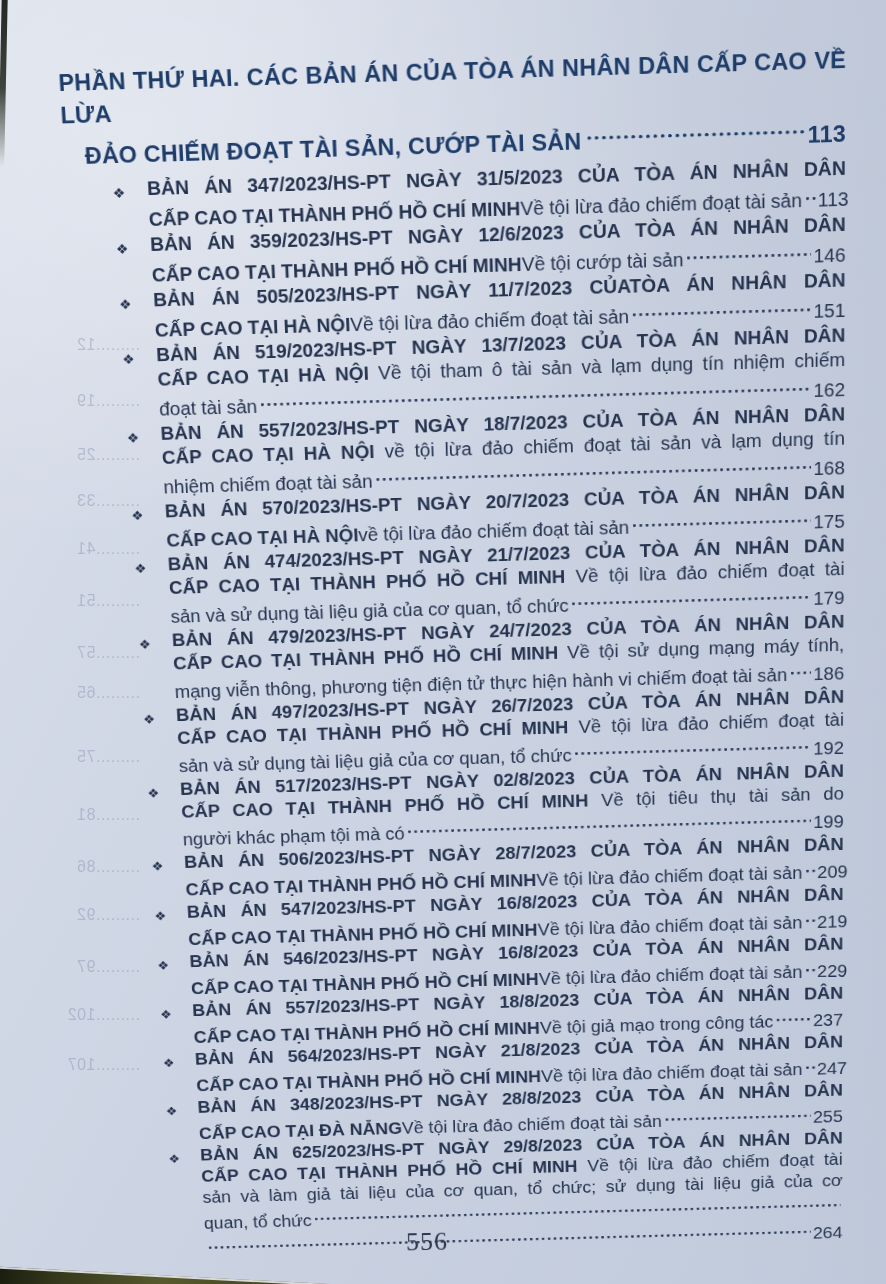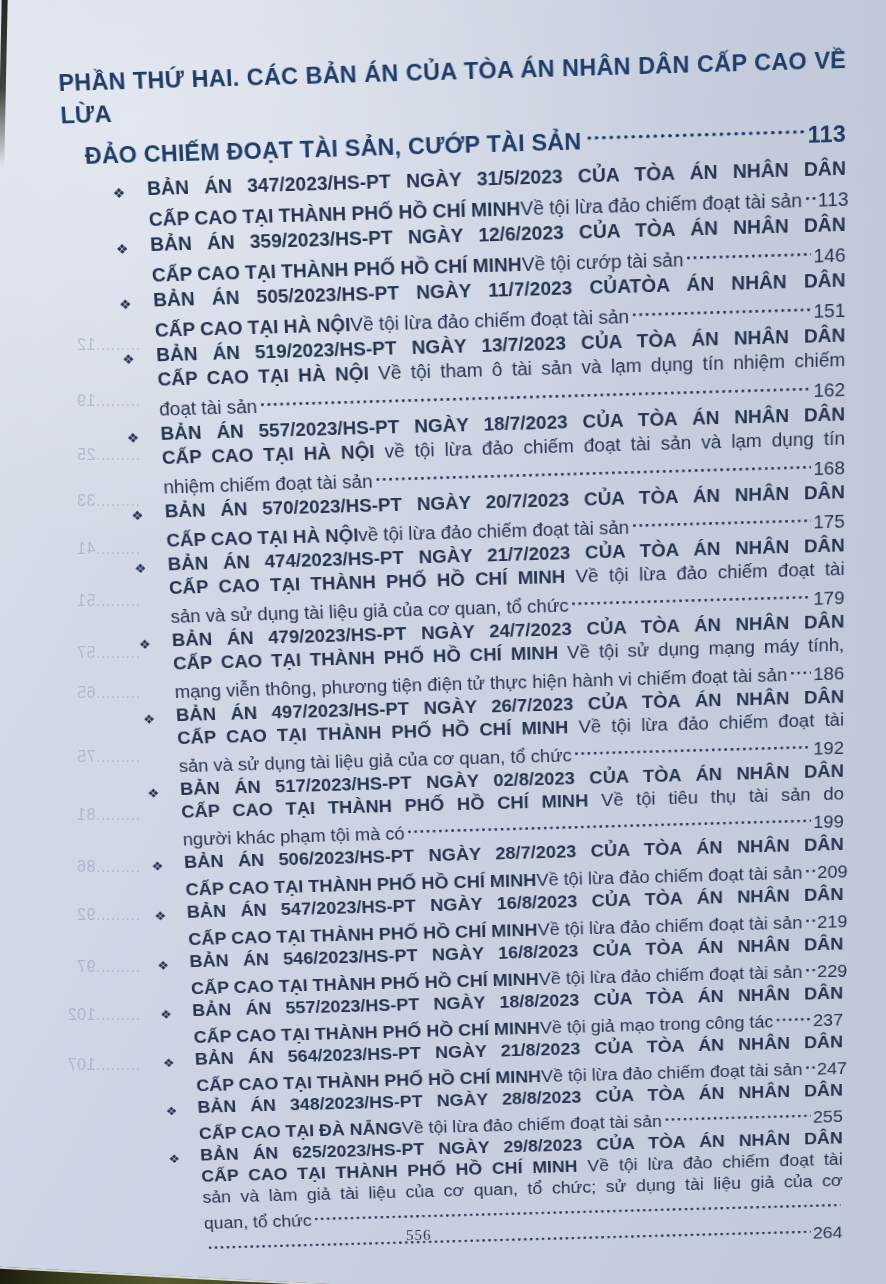--- a/index.html
+++ b/index.html
@@ -41,21 +41,21 @@
   .line .b{font-weight:bold;}
   .lead span{white-space:pre;}
   .dots{flex:1 1 auto;min-width:10px;height:26px;margin:0 2px 0 4px;
     background-image:radial-gradient(circle at 1.4px 1.4px,var(--dot-color,#2b3b59) 1.25px,rgba(0,0,0,0) 1.7px);
     background-size:6.6px 26px;background-repeat:repeat-x;background-position:0 16px;}
   .hdots{flex:1 1 auto;min-width:10px;height:33px;margin:0 2px 0 6px;
     background-image:radial-gradient(circle at 1.7px 1.7px,var(--header-color,#1d3c69) 1.5px,rgba(0,0,0,0) 2px);
     background-size:7.4px 33px;background-repeat:repeat-x;background-position:0 20px;}
   .pg{white-space:pre;}
   .footer{position:absolute;left:406px;top:1227px;font-family:"Liberation Serif",serif;
-    font-size:15px;color:#2c3850;transform:rotate(-1deg);letter-spacing:1px;}
+    font-size:26px;color:#2c3850;transform:rotate(-1deg);letter-spacing:1px;}
 </style>
 </head>
 <body>
 
 <div class="photo">
   <div class="edge-left"></div>
 
   <div id="bleed-layer">
       <span class="bleed" style="top: 336px;">.........12</span>
       <span class="bleed" style="top: 392px;">.........19</span>

